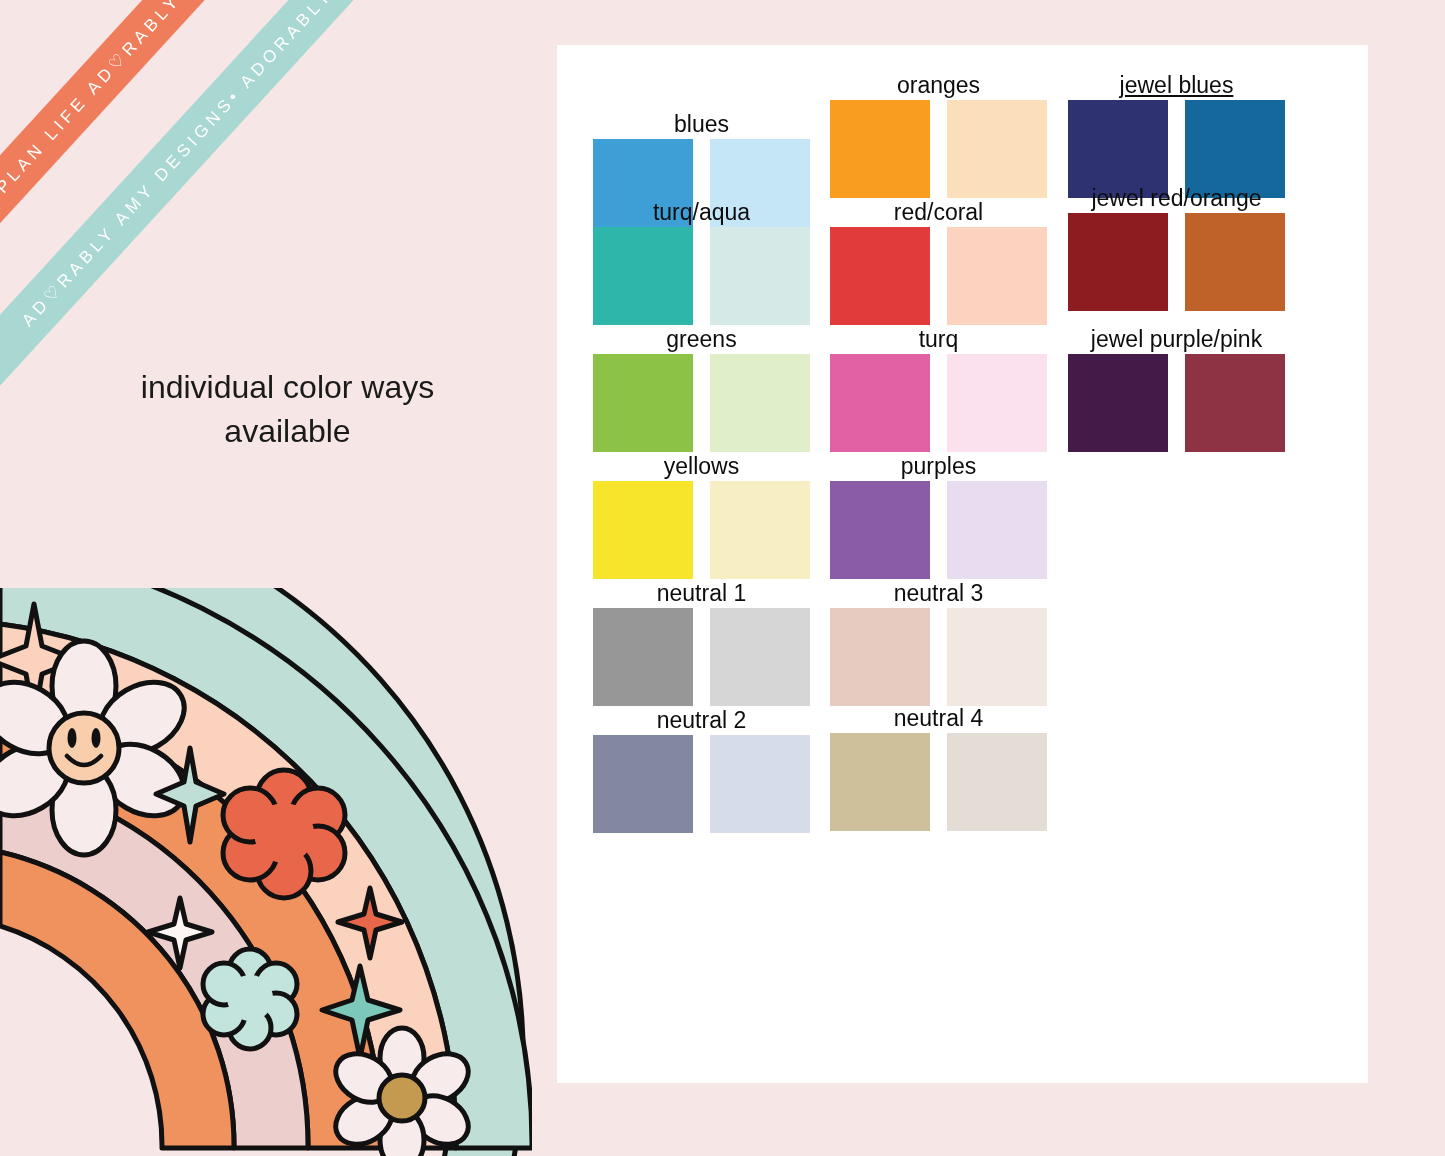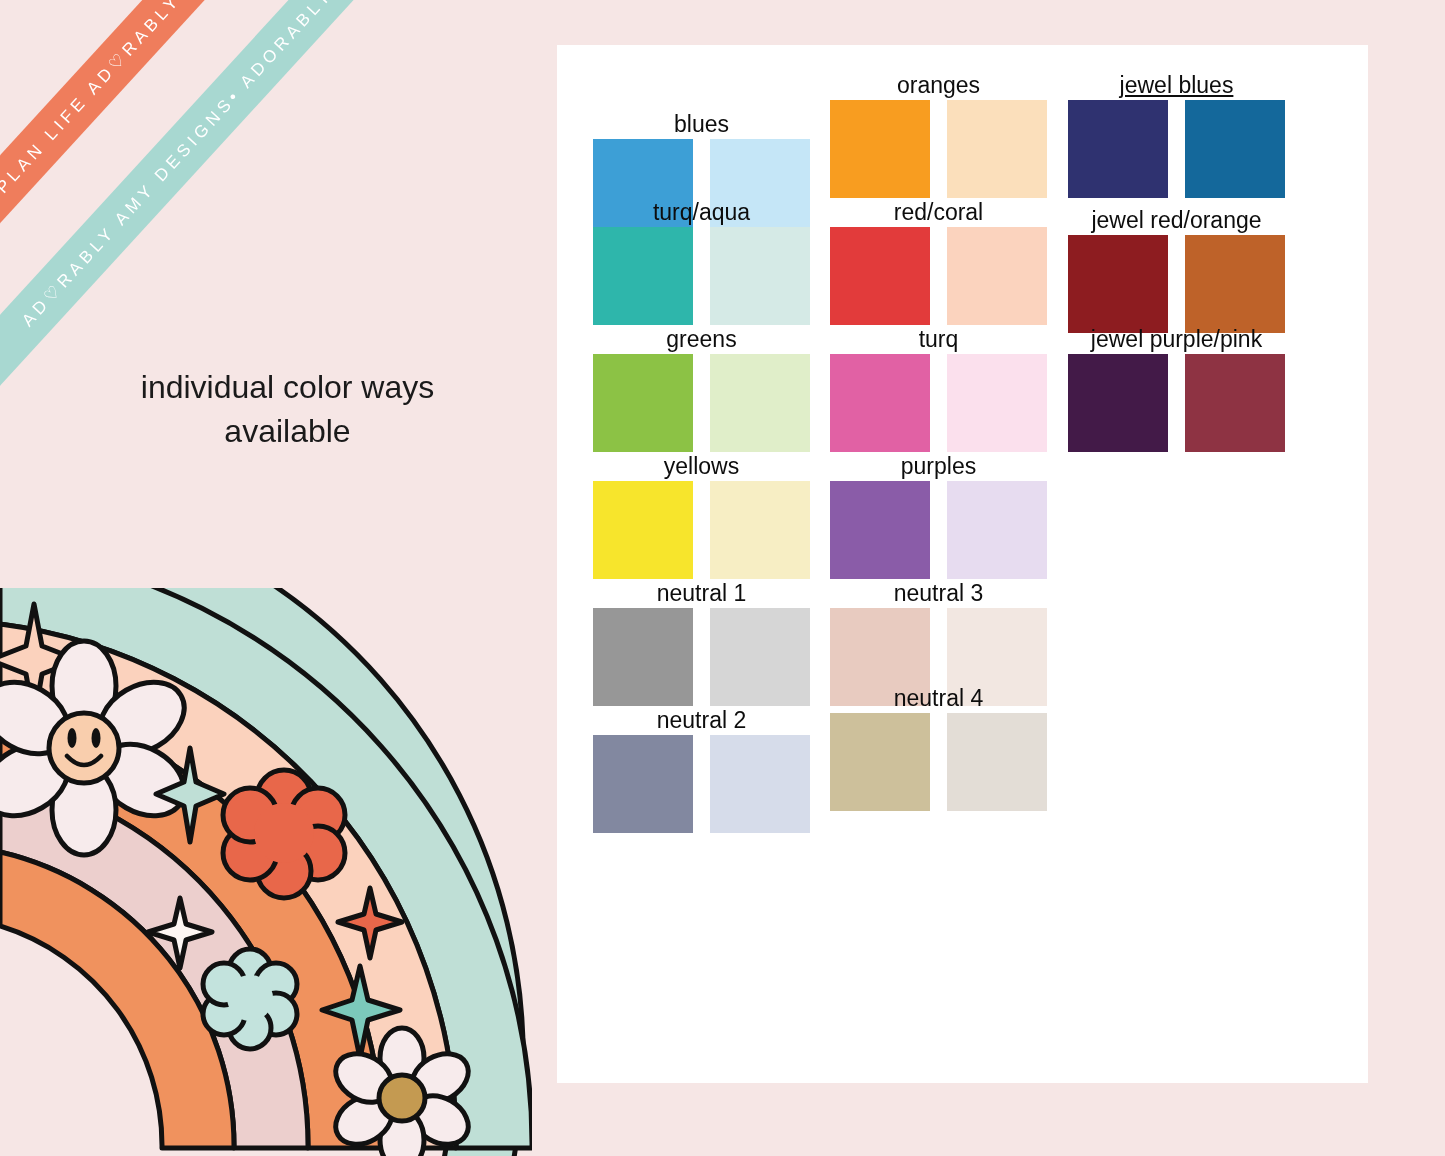--- a/index.html
+++ b/index.html
@@ -272,31 +272,31 @@
         <div class="swatch-group" style="left: 273px; top: 436px; width: 217px; height: 88px;">
           <div class="group-label" style="width: 217px;">purples</div>
           <div class="swatch a" style="background: rgb(138, 92, 168); width: 100px; height: 98px; left: 0px;"></div>
           <div class="swatch b" style="background: rgb(231, 220, 240); width: 100px; height: 98px; left: 117px;"></div>
         </div>
         <div class="swatch-group" style="left: 273px; top: 563px; width: 217px; height: 98px;">
           <div class="group-label" style="width: 217px;">neutral 3</div>
           <div class="swatch a" style="background: rgb(232, 203, 192); width: 100px; height: 98px; left: 0px;"></div>
           <div class="swatch b" style="background: rgb(242, 231, 225); width: 100px; height: 98px; left: 117px;"></div>
         </div>
-        <div class="swatch-group" style="left: 273px; top: 668px; width: 217px; height: 98px;">
+        <div class="swatch-group" style="left: 273px; top: 688px; width: 217px; height: 98px;">
           <div class="group-label" style="width: 217px;">neutral 4</div>
           <div class="swatch a" style="background: rgb(205, 192, 155); width: 100px; height: 98px; left: 0px;"></div>
           <div class="swatch b" style="background: rgb(227, 221, 214); width: 100px; height: 98px; left: 117px;"></div>
         </div>
         <div class="swatch-group" style="left: 511px; top: 55px; width: 217px; height: 98px;">
           <div class="group-label" style="width: 217px; text-decoration: underline;">jewel blues</div>
           <div class="swatch a" style="background: rgb(47, 50, 112); width: 100px; height: 98px; left: 0px;"></div>
           <div class="swatch b" style="background: rgb(20, 104, 155); width: 100px; height: 98px; left: 117px;"></div>
         </div>
-        <div class="swatch-group" style="left: 511px; top: 190px; width: 217px; height: 98px;">
+        <div class="swatch-group" style="left: 511px; top: 168px; width: 217px; height: 98px;">
           <div class="group-label" style="width: 217px;">jewel red/orange</div>
           <div class="swatch a" style="background: rgb(141, 28, 32); width: 100px; height: 98px; left: 0px;"></div>
           <div class="swatch b" style="background: rgb(190, 98, 41); width: 100px; height: 98px; left: 117px;"></div>
         </div>
         <div class="swatch-group" style="left: 511px; top: 309px; width: 217px; height: 98px;">
           <div class="group-label" style="width: 217px;">jewel purple/pink</div>
           <div class="swatch a" style="background: rgb(67, 26, 72); width: 100px; height: 98px; left: 0px;"></div>
           <div class="swatch b" style="background: rgb(142, 51, 67); width: 100px; height: 98px; left: 117px;"></div>
         </div>
       </div>

